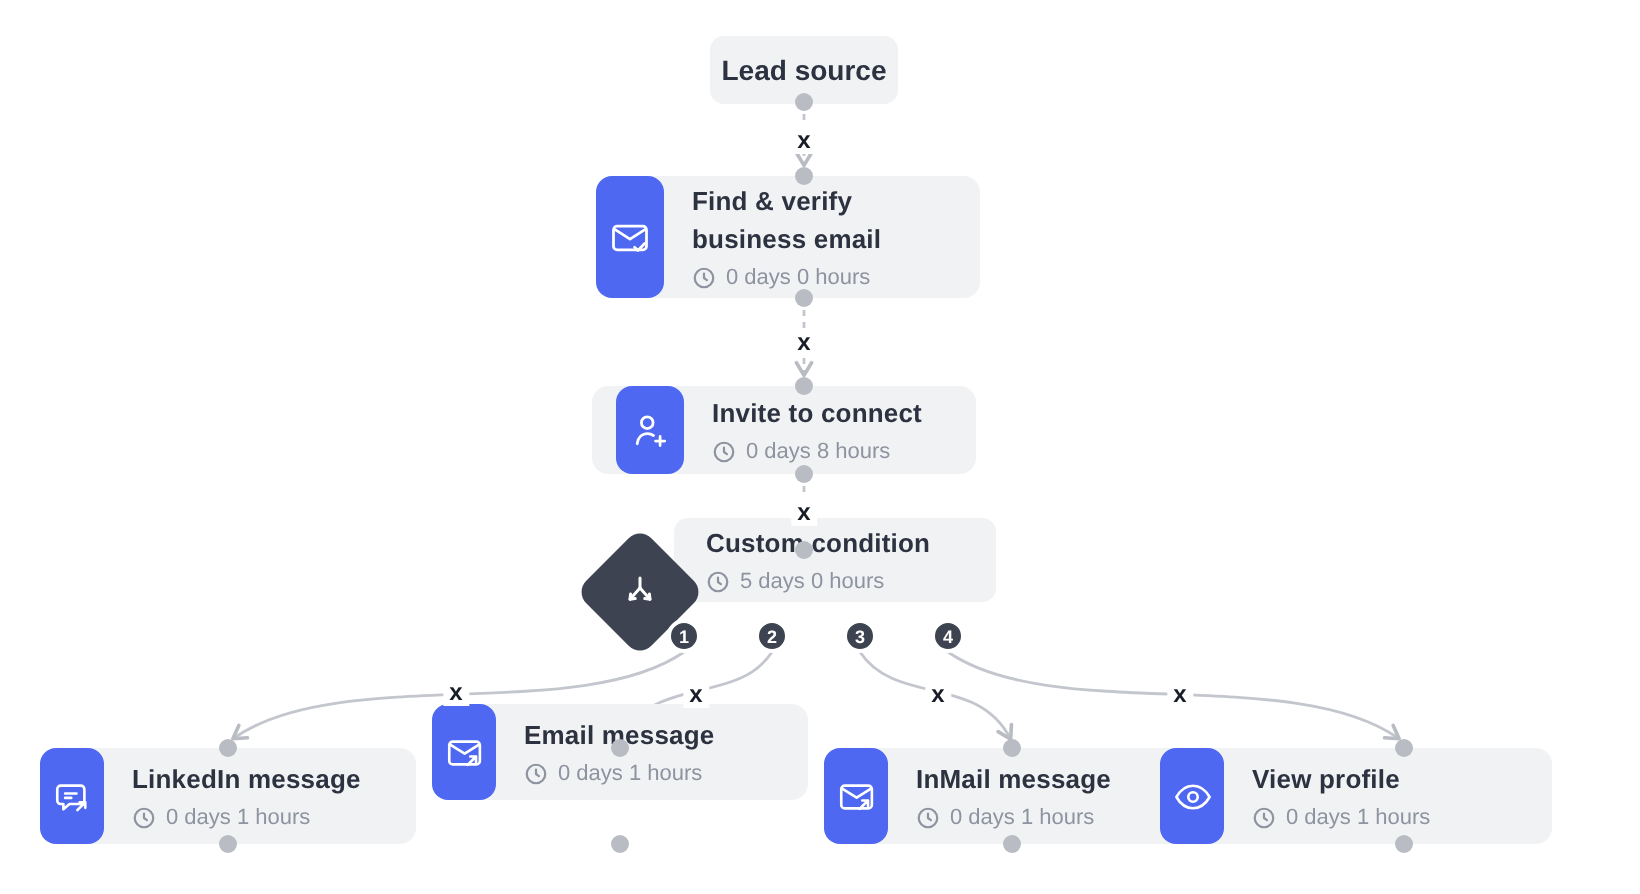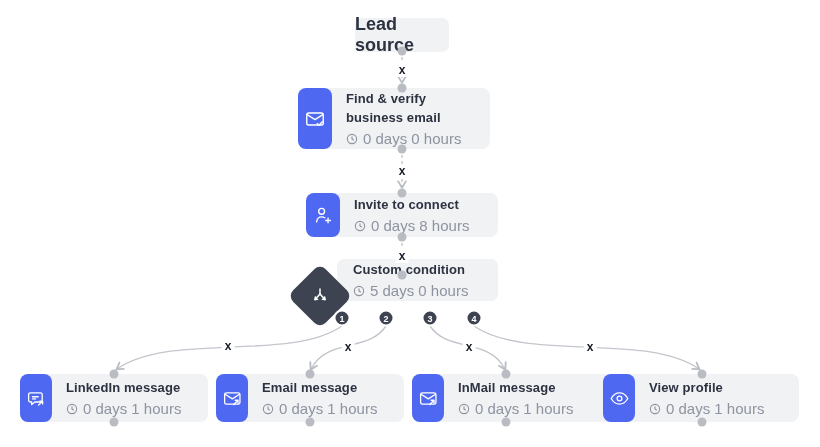--- a/index.html
+++ b/index.html
@@ -47,33 +47,33 @@
     font-weight: 600;
     color: #2c3240;
     line-height: 1.45;
     letter-spacing: .1px;
   }
   .node-time {
     display: flex;
     align-items: center;
     gap: 5px;
     margin-top: 3px;
-    font-size: 15px;
+    font-size: 11px;
     color: #8e93a0;
   }
   .lead-box {
     position: absolute;
     left: 355px; top: 18px;
     width: 94px; height: 34px;
     background: #f1f2f4;
     border-radius: 7px;
     display: flex;
     align-items: center;
     justify-content: center;
-    font-size: 18px;
+    font-size: 14px;
     font-weight: 600;
     color: #2c3240;
     z-index: 2;
   }
   .diamond {
     position: absolute;
     left: 297px; top: 273px;
     width: 46px; height: 46px;
     background: #3e4351;
     border-radius: 8px;
@@ -160,21 +160,21 @@
       <div class="node-time">
         <svg width="12" height="12" viewBox="0 0 14 14" fill="none" stroke="#8e93a0" stroke-width="1.3" stroke-linecap="round" stroke-linejoin="round">
           <circle cx="7" cy="7" r="5.4"></circle>
             <path d="M7 4.4 V7 L8.7 8.2"></path>
         </svg>
         <span>0 days 0 hours</span>
       </div>
     </div>
   </div>
 
-  <div class="node" style="left:306px; top:193px; width:192px; height:44px;">
+  <div class="node" style="left:296px; top:193px; width:192px; height:44px;padding-left:12px;">
     <div class="node-icon">
       <svg width="22" height="22" viewBox="0 0 24 24" fill="none" stroke="#ffffff" stroke-width="1.5" stroke-linecap="round" stroke-linejoin="round">
         <circle cx="10.5" cy="8" r="3.2"></circle>
         <path d="M5 19.5 c0.4 -3.4 2.7 -5.5 5.7 -5.5 1.2 0 2.3 .4 3.2 1"></path>
         <path d="M17.5 15.5 v5 M15 18 h5"></path>
       </svg>
     </div>
     <div class="node-body">
       <div class="node-title">Invite to connect</div>
       <div class="node-time">
@@ -234,21 +234,21 @@
       <div class="node-time">
         <svg width="12" height="12" viewBox="0 0 14 14" fill="none" stroke="#8e93a0" stroke-width="1.3" stroke-linecap="round" stroke-linejoin="round">
           <circle cx="7" cy="7" r="5.4"></circle>
             <path d="M7 4.4 V7 L8.7 8.2"></path>
         </svg>
         <span>0 days 1 hours</span>
       </div>
     </div>
   </div>
 
-  <div class="node" style="left:216px; top:374px; width:188px; height:48px;">
+  <div class="node" style="left:216px; top:352px; width:188px; height:48px;">
     <div class="node-icon narrow">
       <svg width="21" height="21" viewBox="0 0 24 24" fill="none" stroke="#ffffff" stroke-width="1.5" stroke-linecap="round" stroke-linejoin="round">
         <rect x="3" y="5.5" width="17.5" height="13" rx="2"></rect>
         <path d="M3.5 7.2 L11.8 12.4 L20 7.2"></path>
         <path d="M13.5 18.8 L18.3 14 M15 14 H18.3 v3.3"></path>
       </svg>
     </div>
     <div class="node-body">
       <div class="node-title">Email message</div>
       <div class="node-time">
@@ -274,21 +274,21 @@
       <div class="node-time">
         <svg width="12" height="12" viewBox="0 0 14 14" fill="none" stroke="#8e93a0" stroke-width="1.3" stroke-linecap="round" stroke-linejoin="round">
           <circle cx="7" cy="7" r="5.4"></circle>
             <path d="M7 4.4 V7 L8.7 8.2"></path>
         </svg>
         <span>0 days 1 hours</span>
       </div>
     </div>
   </div>
 
-  <div class="node" style="left:603px; top:374px; width:196px; height:48px;">
+  <div class="node" style="left:580px; top:374px; width:196px; height:48px;">
     <div class="node-icon narrow">
       <svg width="21" height="21" viewBox="0 0 24 24" fill="none" stroke="#ffffff" stroke-width="1.5" stroke-linecap="round" stroke-linejoin="round">
         <path d="M2.5 12 C5 7.6 8.3 5.6 12 5.6 s7 2 9.5 6.4 c-2.5 4.4 -5.8 6.4 -9.5 6.4 s-7 -2 -9.5 -6.4 z"></path>
         <circle cx="12" cy="12" r="2.7"></circle>
       </svg>
     </div>
     <div class="node-body">
       <div class="node-title">View profile</div>
       <div class="node-time">
         <svg width="12" height="12" viewBox="0 0 14 14" fill="none" stroke="#8e93a0" stroke-width="1.3" stroke-linecap="round" stroke-linejoin="round">

